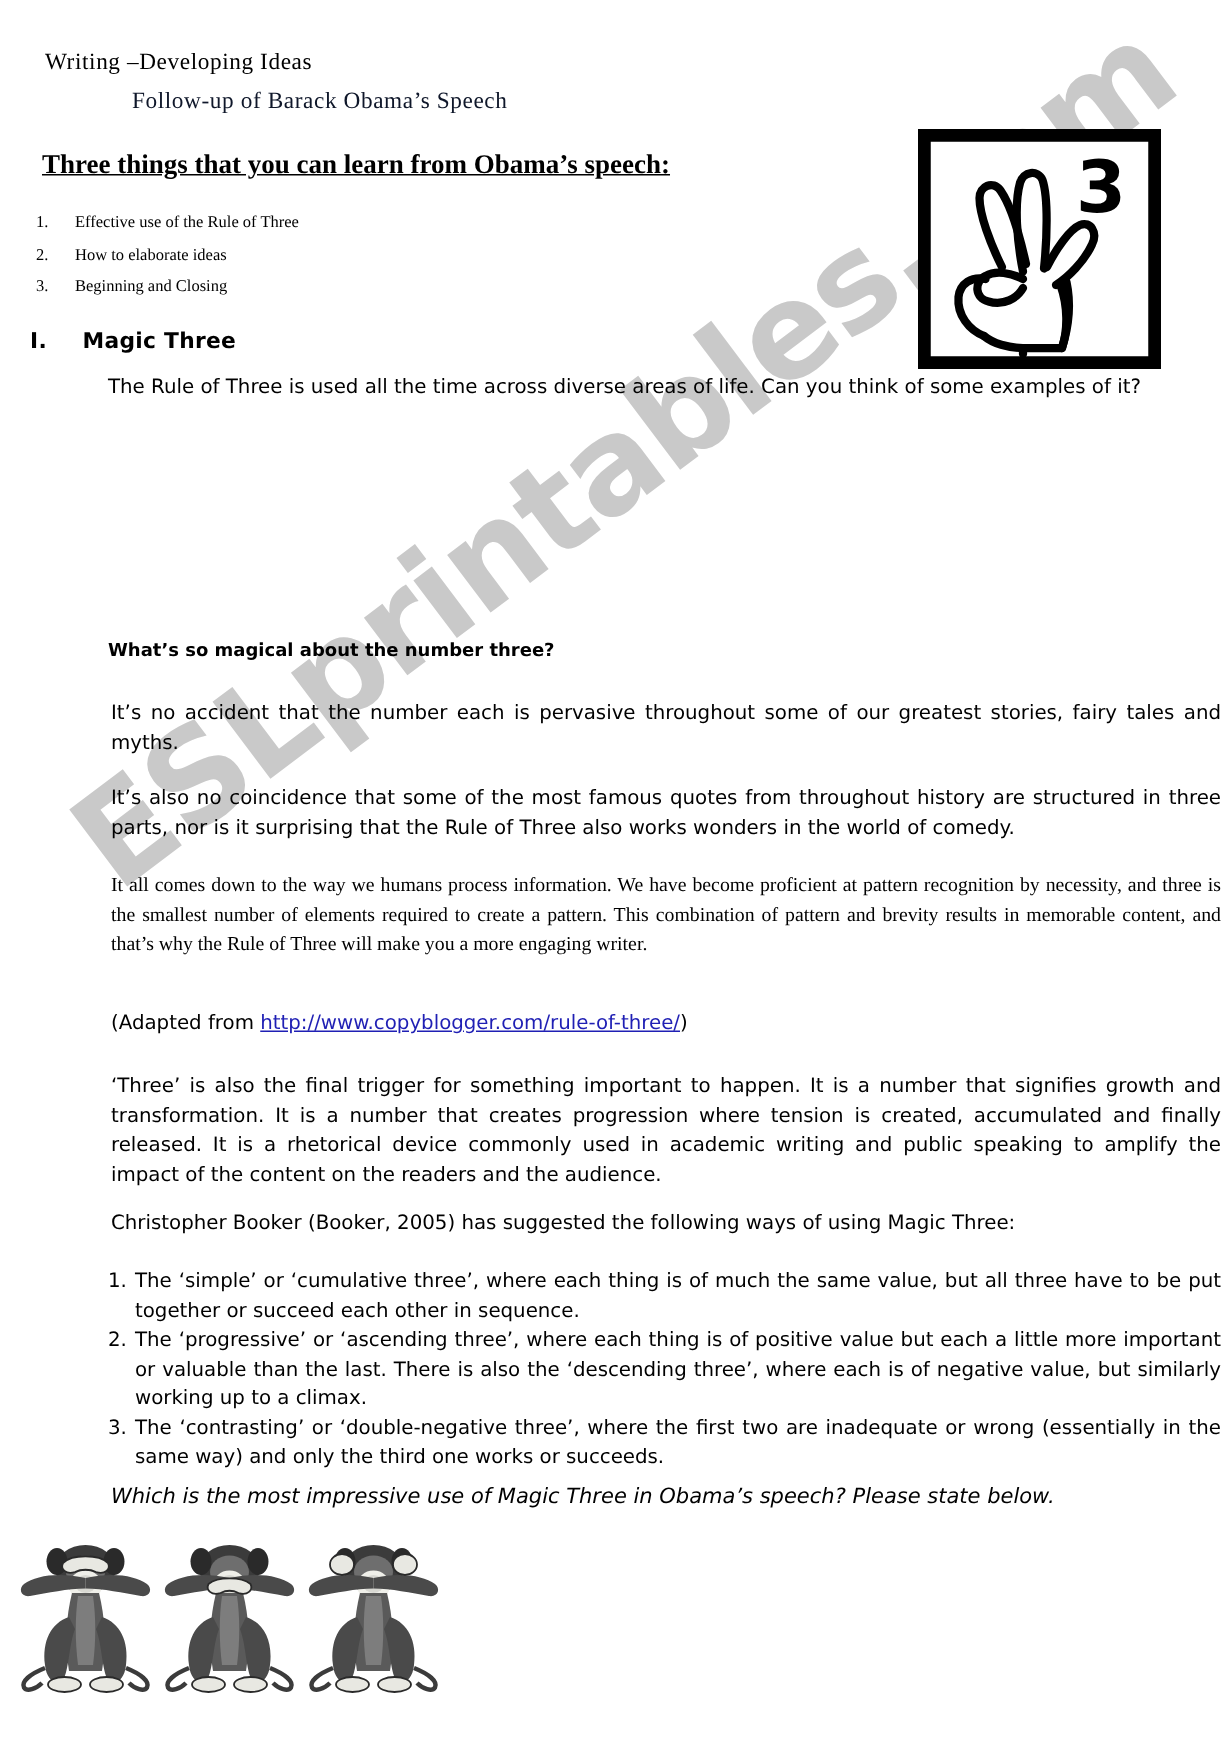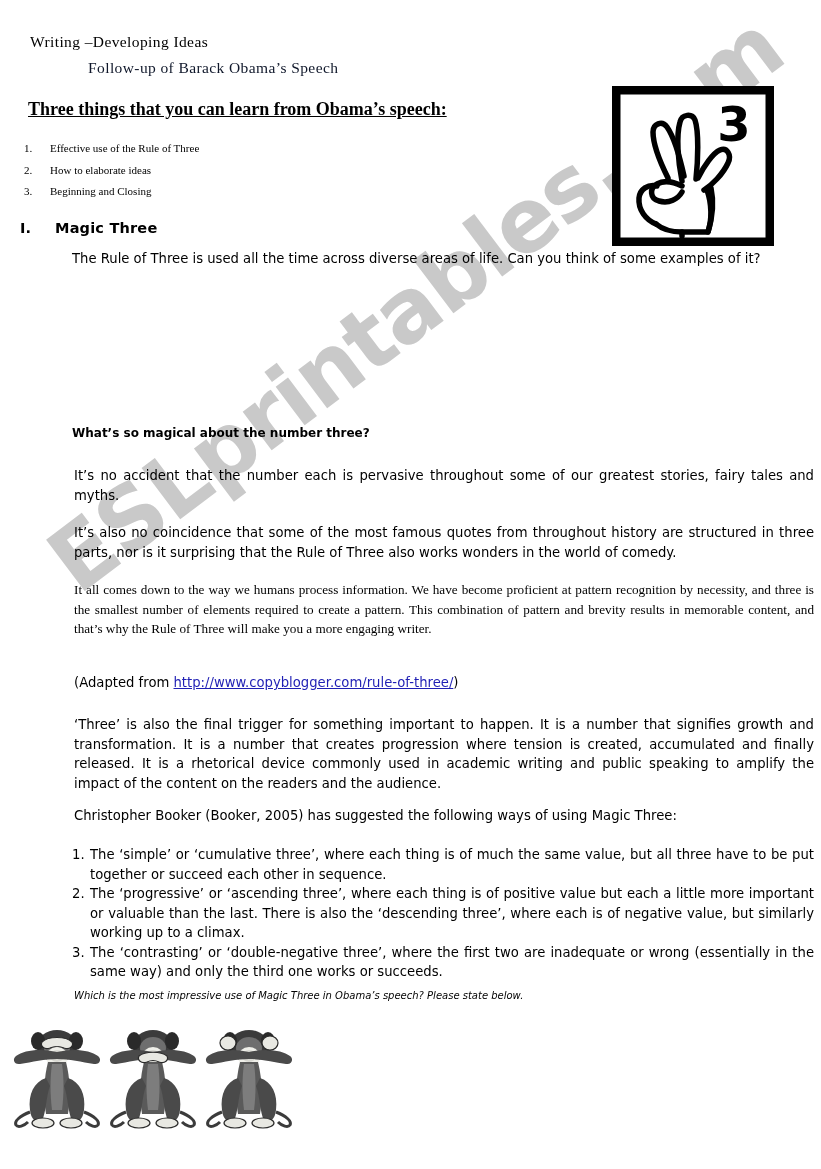--- a/index.html
+++ b/index.html
@@ -188,21 +188,21 @@
     position: absolute;
     left: 0;
     top: 0;
   }
 
   .closing-italic {
     position: absolute;
     left: 74px;
     top: 990px;
     font-family: "DejaVu Sans", sans-serif;
-    font-size: 10px;
+    font-size: 14px;
     font-style: italic;
     color: #000;
     white-space: nowrap;
   }
 
   
   .hand-box {
     position: absolute;
     left: 612px;
     top: 86px;

